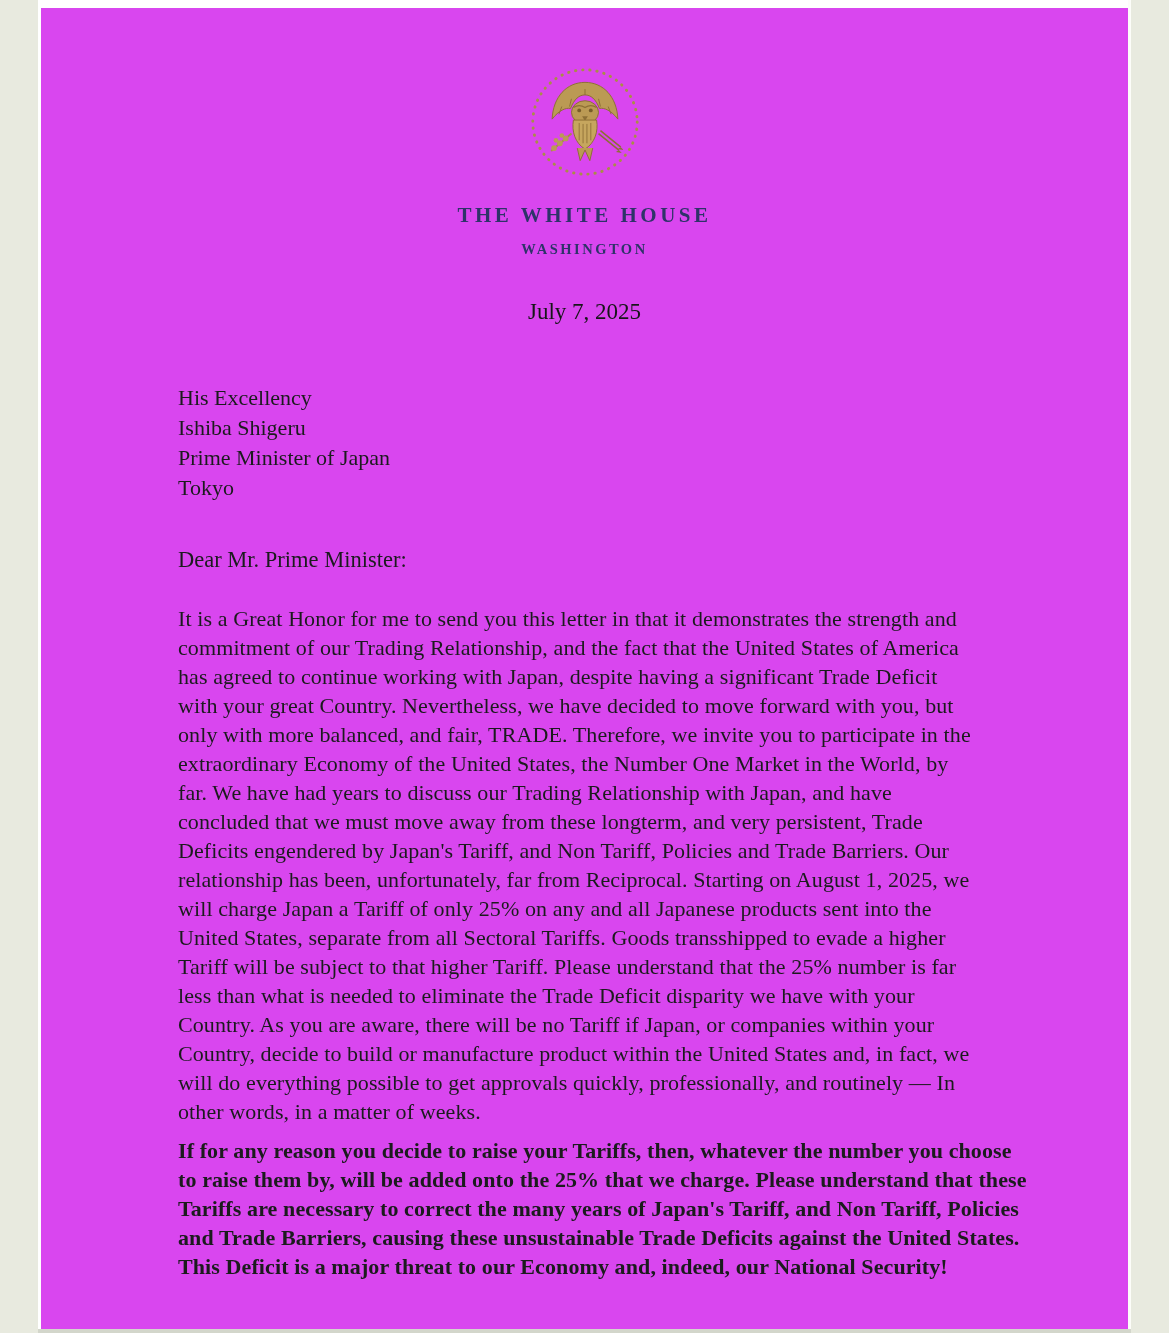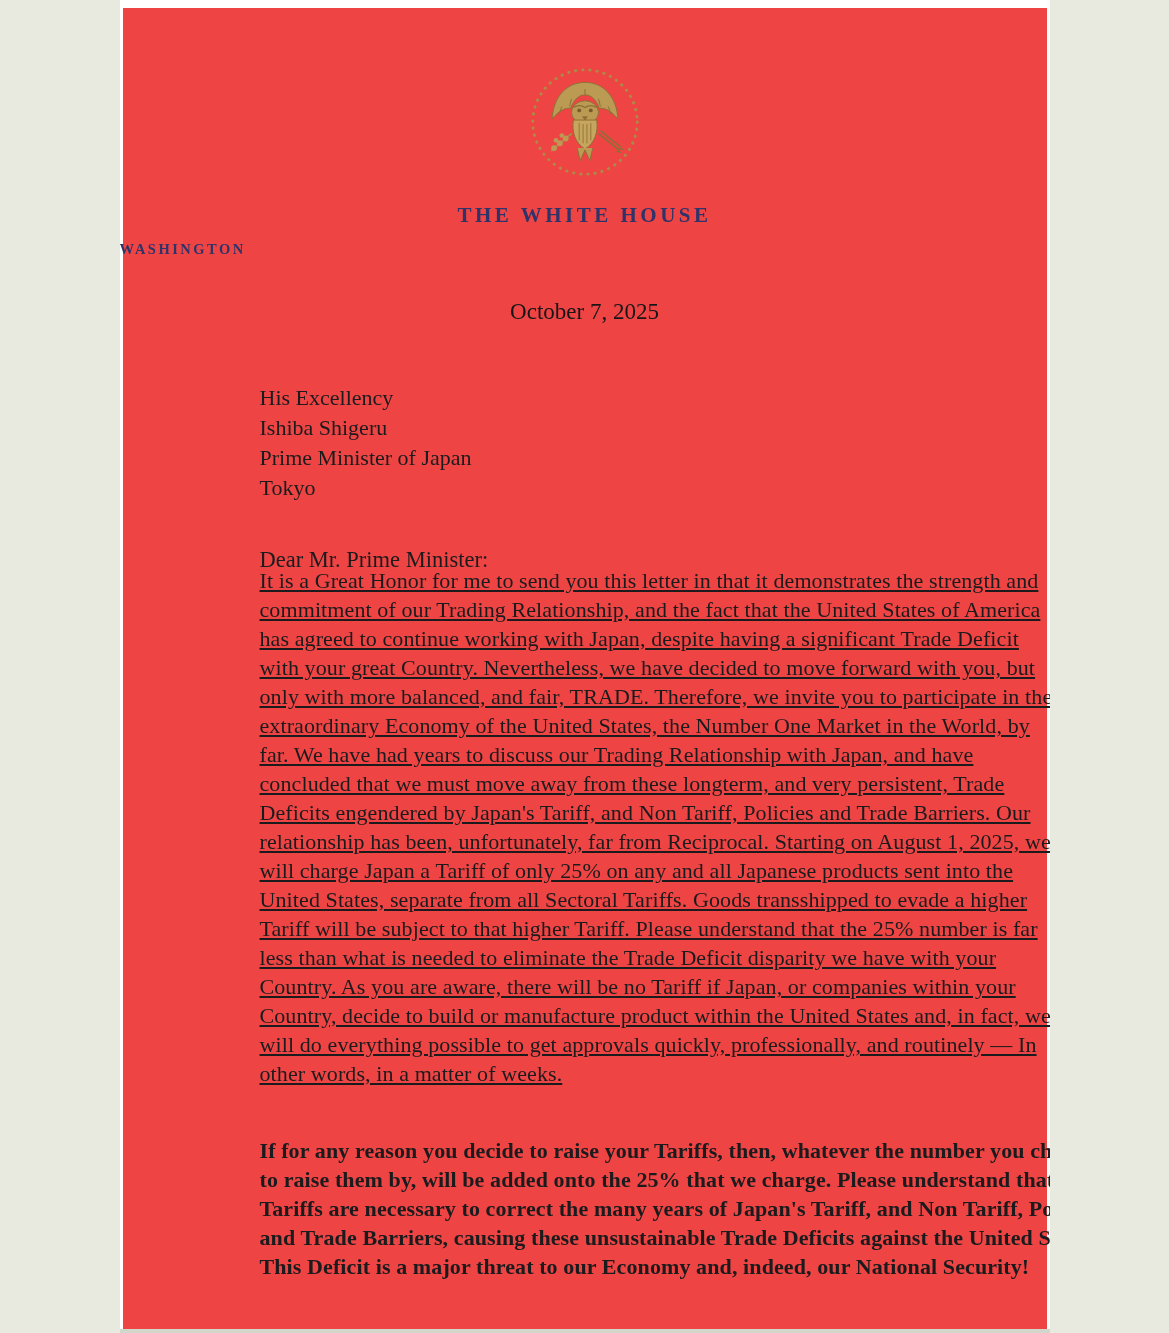--- a/index.html
+++ b/index.html
@@ -2,24 +2,24 @@
 <html><head>
 <meta charset="utf-8">
 <style>
   html, body {
     margin: 0;
     padding: 0;
     background: #e8eadf;
   }
   .page {
     position: relative;
-    width: 930px;
+    width: 1093px;
     height: 1333px;
     margin: 0 auto;
-    background: #ef4444;
+    background: #d946ef;
     overflow: hidden;
     font-family: "Liberation Serif", "DejaVu Serif", serif;
     color: #1b1b1d;
   }
   .edge-top {
     position: absolute; top: 0; left: 0; right: 0; height: 8px;
     background: #ffffff;
   }
   .edge-left {
     position: absolute; top: 0; left: 0; bottom: 0; width: 3px;
@@ -50,21 +50,21 @@
     font-size: 21px;
     font-weight: bold;
     letter-spacing: 3.5px;
     color: #2e3369;
   }
   .city {
     position: absolute;
     top: 241px;
     left: 0;
     width: 100%;
-    text-align: left;
+    text-align: center;
     font-size: 14.5px;
     font-weight: bold;
     letter-spacing: 2.5px;
     color: #2e3369;
   }
   .date {
     position: absolute;
     top: 299px;
     left: 0;
     width: 100%;
@@ -88,21 +88,21 @@
     text-align: center;
   }
   .par {
     position: absolute;
     left: 140px;
     font-size: 22px;
     line-height: 29px;
     white-space: pre;
     letter-spacing: 0.1px;
   }
-  .par1 { top: 566px; text-decoration: underline; }
+  .par1 { top: 604px; }
   .par2 { top: 1136px; font-weight: bold; }
 </style>
 </head>
 <body>
 
 <div class="page">
 
   <div class="edge-top"></div>
   <div class="edge-left"></div>
   <div class="edge-right"></div>
@@ -139,21 +139,21 @@
       <path d="M97,86 L100,89 L94,88 Z" fill="#8d6f35"></path>
 
       <path d="M52,87 L55,100 L60,89 L65,100 L68,87" fill="#bb9a54" stroke="#8d6f35" stroke-width="1"></path>
     </svg>
   </div>
 
   <div class="org">THE WHITE HOUSE</div>
 
   <div class="city">WASHINGTON</div>
 
-  <div class="date">October 7, 2025</div>
+  <div class="date">July 7, 2025</div>
 
   <div class="recipient">His Excellency
 Ishiba Shigeru
 Prime Minister of Japan
 Tokyo</div>
 
   <div class="salutation">Dear Mr. Prime Minister:</div>
 
   <div class="par par1">It is a Great Honor for me to send you this letter in that it demonstrates the strength and
 commitment of our Trading Relationship, and the fact that the United States of America

